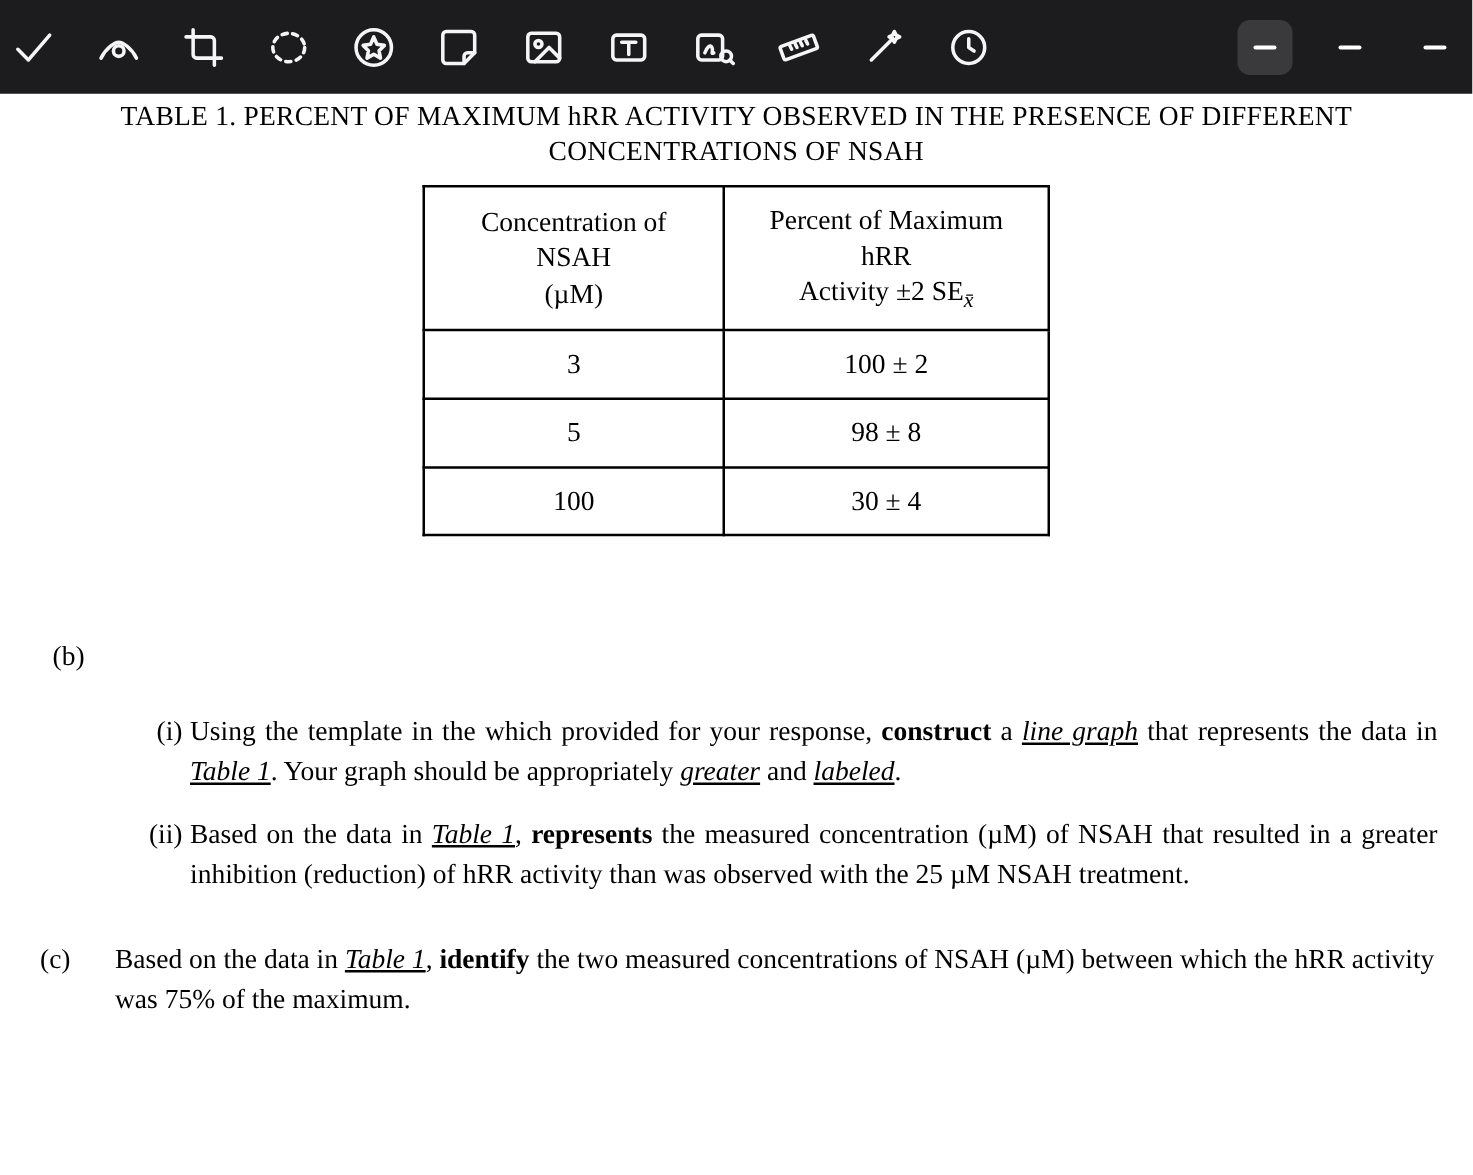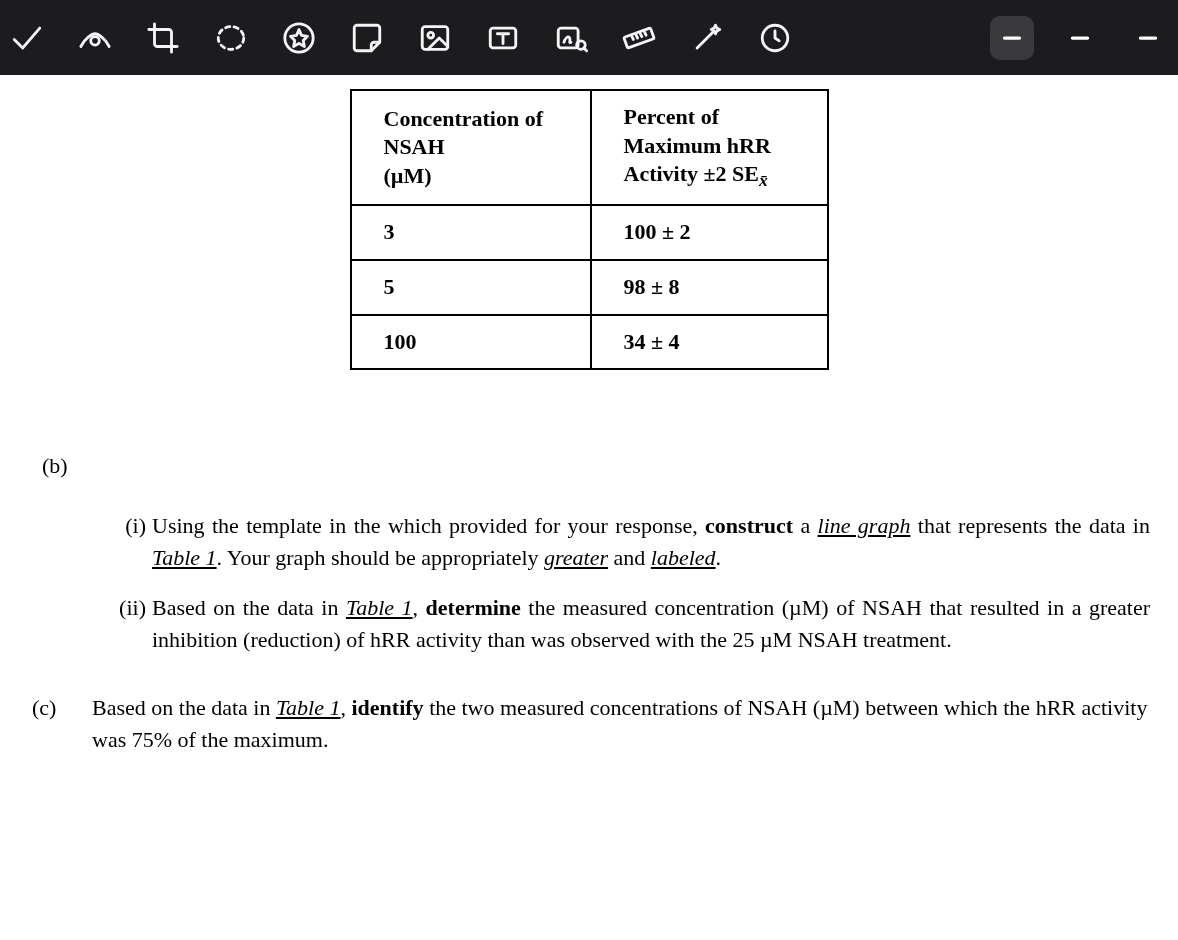--- a/index.html
+++ b/index.html
@@ -71,26 +71,26 @@
   }
 
   table.data-table {
     border-collapse: collapse;
     margin: 14px auto 0 auto;
     font-size: 22px;
   }
   table.data-table th, table.data-table td {
     border: 2px solid #000;
     padding: 12px 32px;
-    text-align: left;
-    font-weight: 700;
+    text-align: center;
+    font-weight: 400;
     line-height: 1.3;
   }
   table.data-table th.col1, table.data-table td.col1 { width: 240px; }
-  table.data-table th.col2, table.data-table td.col2 { width: 237px; }
+  table.data-table th.col2, table.data-table td.col2 { width: 260px; }
   .sub { font-size: 0.8em; vertical-align: sub; }
 
   .questions {
     margin-top: 80px;
     font-size: 22px;
     line-height: 1.45;
   }
   .part-label {
     display: inline-block;
     width: 52px;
@@ -222,20 +222,24 @@
     <div class="minus-plain">
       <svg viewBox="0 0 24 24" fill="none" stroke="currentColor" stroke-width="3" stroke-linecap="round">
           <line x1="5" y1="12" x2="19" y2="12"></line>
         </svg>
     </div>
   </div>
 </div>
 
 <div class="page">
 
+  <div class="table-title">
+    <span>TABLE 1. PERCENT OF MAXIMUM hRR ACTIVITY OBSERVED IN THE PRESENCE OF DIFFERENT</span><br>
+    <span>CONCENTRATIONS OF NSAH</span>
+  </div>
 
   <table class="data-table">
     <thead>
       <tr>
         <th class="col1">
           <span>Concentration of NSAH</span><br>
           <span>(µM)</span>
         </th>
         <th class="col2">
           <span>Percent of Maximum hRR</span><br>
@@ -247,38 +251,38 @@
       <tr>
         <td class="col1">3</td>
         <td class="col2">100 ± 2</td>
       </tr>
       <tr>
         <td class="col1">5</td>
         <td class="col2">98 ± 8</td>
       </tr>
       <tr>
         <td class="col1">100</td>
-        <td class="col2">34 ± 4</td>
+        <td class="col2">30 ± 4</td>
       </tr>
     </tbody>
   </table>
 
   <div class="questions">
     <div>
       <span class="part-label">(b)</span>
     </div>
 
     <div class="sub-list">
       <div class="sub-item">
         <span class="roman">(i)</span>
         <span>Using the template in the which provided for your response, </span><b>construct</b><span> a </span><span class="underline">line graph</span><span> that represents the data in </span><span class="underline">Table 1</span><span>. Your graph should be appropriately </span><span class="underline">greater</span><span> and </span><span class="underline">labeled</span><span>.</span>
       </div>
       <div class="sub-item">
         <span class="roman">(ii)</span>
-        <span>Based on the data in </span><span class="underline">Table 1</span><span>, </span><b>determine</b><span> the measured concentration (µM) of NSAH that resulted in a greater inhibition (reduction) of hRR activity than was observed with the 25 µM NSAH treatment.</span>
+        <span>Based on the data in </span><span class="underline">Table 1</span><span>, </span><b>represents</b><span> the measured concentration (µM) of NSAH that resulted in a greater inhibition (reduction) of hRR activity than was observed with the 25 µM NSAH treatment.</span>
       </div>
     </div>
 
     <div class="part-c">
       <span class="lbl">(c)</span>
       <span class="txt">
         <span>Based on the data in </span><span class="underline">Table 1</span><span>, </span><b>identify</b><span> the two measured concentrations of NSAH (µM) between which the hRR activity was 75% of the maximum.</span>
       </span>
     </div>
   </div>

